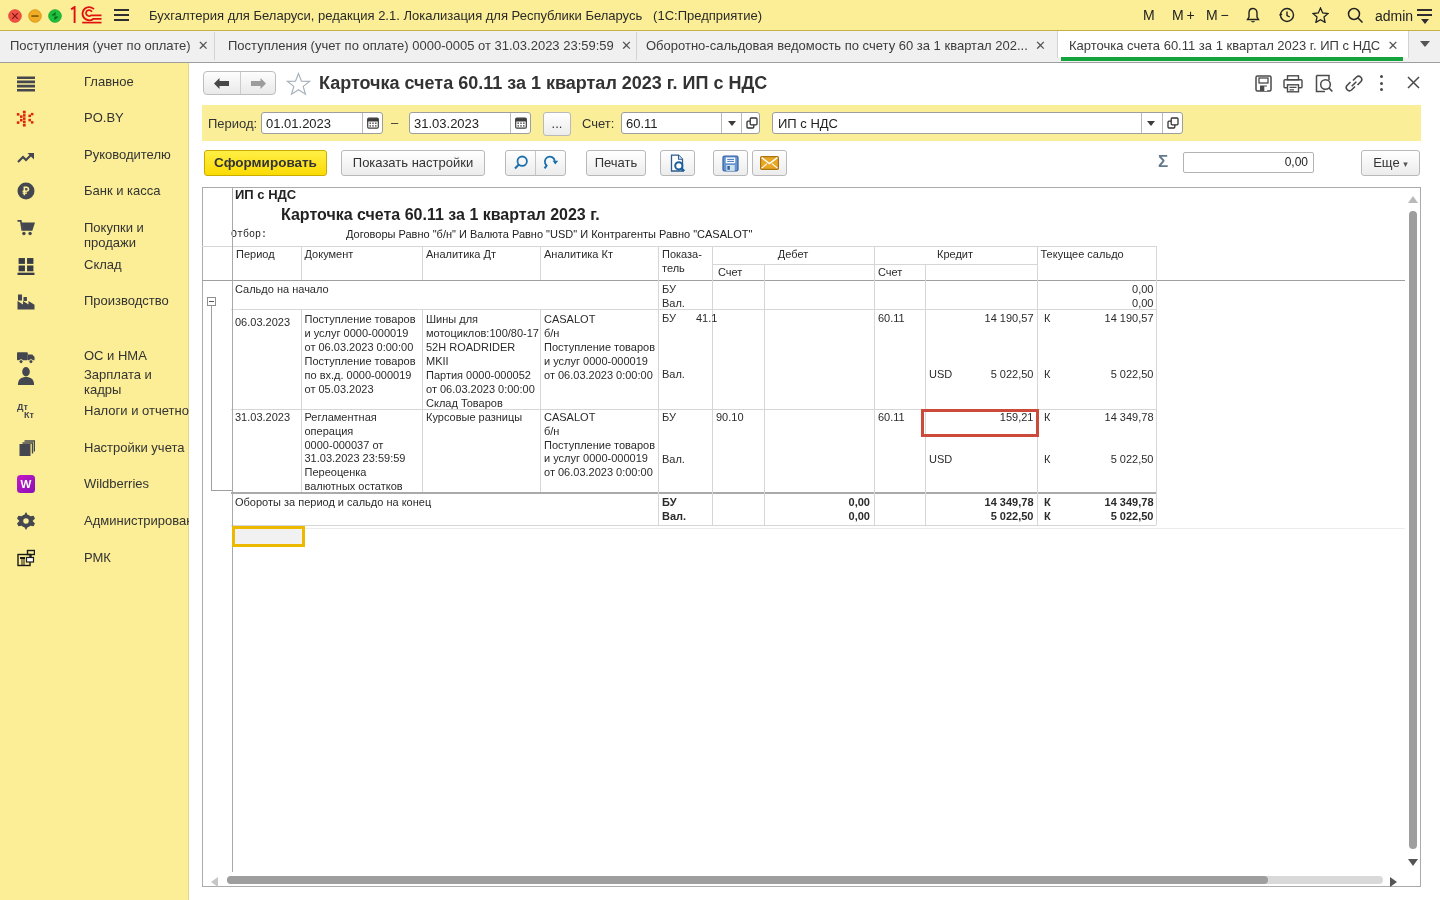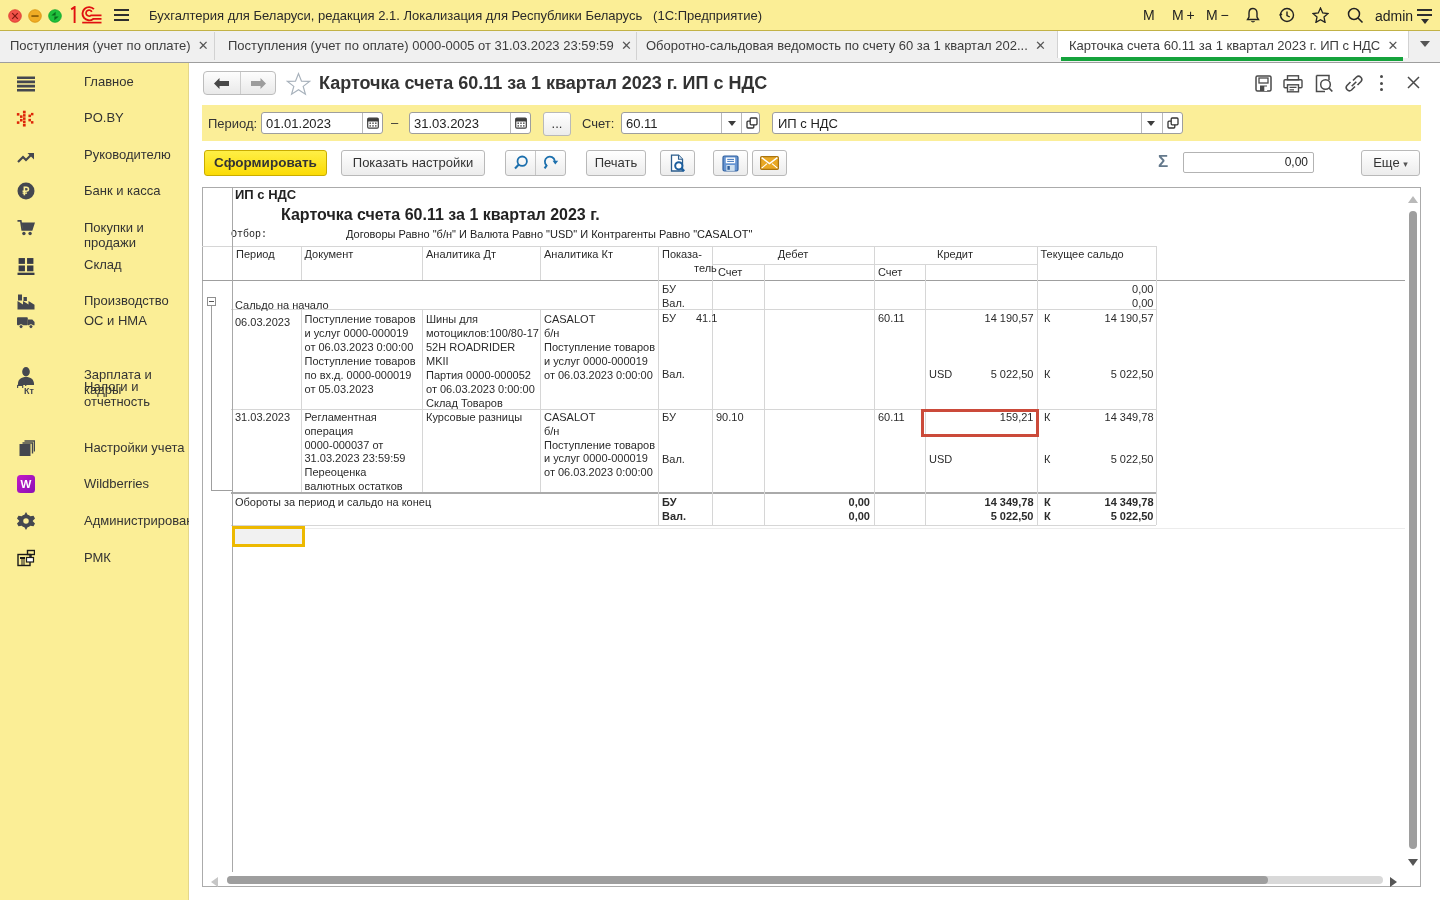--- a/index.html
+++ b/index.html
@@ -153,37 +153,37 @@
       <div class="sblabel">Склад</div>
     </div>
 <div class="sbitem" style="top:292px;">
       <svg class="sbicon" style="top:1px;" width="18" height="15" viewBox="0 0 18 15">
         <path d="M0.5 15 V6.5 L6 10 V6.5 L11.5 10 V6.5 L17.5 10.2 V15 Z" fill="#44474f"></path>
         <rect x="1" y="0" width="4" height="6" fill="#44474f"></rect>
         <rect x="6.5" y="2.5" width="3.4" height="4" fill="#44474f"></rect>
       </svg>
       <div class="sblabel">Производство</div>
     </div>
-<div class="sbitem" style="top:312px;text-align:right;">
+<div class="sbitem" style="top:347px;text-align:right;">
       <svg class="sbicon" style="top:2px;" width="20" height="13" viewBox="0 0 20 13">
         <rect x="0" y="0" width="12" height="9" rx="1" fill="#44474f"></rect>
         <path d="M12 2.5 H17 L19.5 5.5 V9 H12 Z" fill="#44474f"></path>
         <circle cx="4.5" cy="10.5" r="2.2" fill="#44474f" stroke="#fbee96" stroke-width="1"></circle>
         <circle cx="15.5" cy="10.5" r="2.2" fill="#44474f" stroke="#fbee96" stroke-width="1"></circle>
       </svg>
       <div class="sblabel">ОС и НМА</div>
     </div>
 <div class="sbitem" style="top:365.5px;">
       <svg class="sbicon" style="top:1px;" width="16" height="16" viewBox="0 0 16 16">
         <ellipse cx="8" cy="4.2" rx="3.4" ry="4.2" fill="#44474f"></ellipse>
         <path d="M0.8 16 C0.8 10.5 4 8.8 8 8.8 C12 8.8 15.2 10.5 15.2 16 Z" fill="#44474f"></path>
       </svg>
       <div class="sblabel">Зарплата и кадры</div>
     </div>
-<div class="sbitem" style="top:378px;">
+<div class="sbitem" style="top:402px;padding-left:48px;">
       <div class="sbicon" style="top:0px;width:24px;">
         <div style="position:absolute;left:0;top:0;font-size:9px;font-weight:bold;color:#44474f;">Дт</div>
         <div style="position:absolute;left:7px;top:8px;font-size:9px;font-weight:bold;color:#44474f;">Кт</div>
       </div>
       <div class="sblabel">Налоги и отчетность</div>
     </div>
 <div class="sbitem" style="top:438.5px;">
       <svg class="sbicon" style="top:0px;" width="18" height="17" viewBox="0 0 18 17">
         <path d="M5.5 3.5 H15.5 V14 M7.5 1.5 H17.5 V12" fill="none" stroke="#44474f" stroke-width="1.4"></path>
         <rect x="2.5" y="4.5" width="11" height="12" fill="#44474f"></rect>
@@ -402,33 +402,33 @@
 <div class="vline" style="left:874px;top:245.5px;height:279px;"></div>
 <div class="vline" style="left:925px;top:263.5px;height:261px;"></div>
 <div class="vline" style="left:1036.5px;top:245.5px;height:279px;"></div>
 <div class="vline" style="left:1155.5px;top:245.5px;height:279px;"></div>
 
 <div class="t11" style="left:236px;top:248px;">Период</div>
 <div class="t11" style="left:304.5px;top:248px;">Документ</div>
 <div class="t11" style="left:426px;top:248px;">Аналитика Дт</div>
 <div class="t11" style="left:544px;top:248px;">Аналитика Кт</div>
 <div class="t11" style="left:662px;top:248px;">Показа-</div>
-<div class="t11" style="left:694px;top:262px;">тель</div>
+<div class="t11" style="left:662px;top:262px;">тель</div>
 <div class="t11" style="left:712px;top:248px;width:162px;text-align:center;">Дебет</div>
 <div class="t11" style="left:874px;top:248px;width:162px;text-align:center;">Кредит</div>
 <div class="t11" style="left:1040.5px;top:248px;">Текущее сальдо</div>
 <div class="t11" style="left:718px;top:265.5px;">Счет</div>
 <div class="t11" style="left:878px;top:265.5px;">Счет</div>
 
 <div class="abs" style="left:207px;top:296.5px;width:9px;height:9px;border:1px solid #8f8f8f;background:#fff;box-sizing:border-box;"></div>
 <div class="abs" style="left:209px;top:300.5px;width:5px;height:1px;background:#555;"></div>
 <div class="abs" style="left:211px;top:305.5px;width:1px;height:184px;background:#9f9f9f;"></div>
 <div class="abs" style="left:211px;top:489.5px;width:21px;height:1px;background:#9f9f9f;"></div>
 
-<div class="t11" style="left:235px;top:282.5px;margin-top:16px;">Сальдо на начало</div>
+<div class="t11" style="left:235px;top:282.5px;">Сальдо на начало</div>
 <div class="t11" style="left:662px;top:282.5px;">БУ</div>
 <div class="t11" style="left:662px;top:296.5px;">Вал.</div>
 <div class="r11" style="left:1053.5px;top:282.5px;width:100px;">0,00</div>
 <div class="r11" style="left:1053.5px;top:296.5px;width:100px;">0,00</div>
 
 <div class="t11" style="left:235px;top:316px;">06.03.2023</div>
 <div class="t11" style="left:304.5px;top:311.5px;line-height:14.1px;">Поступление товаров<br>и услуг 0000-000019<br>от 06.03.2023 0:00:00<br>Поступление товаров<br>по вх.д. 0000-000019<br>от 05.03.2023</div>
 <div class="t11" style="left:426px;top:311.5px;line-height:14.1px;">Шины для<br>мотоциклов:100/80-17<br>52H ROADRIDER<br>MKII<br>Партия 0000-000052<br>от 06.03.2023 0:00:00<br>Склад Товаров</div>
 <div class="t11" style="left:544px;top:311.5px;line-height:14.1px;">CASALOT<br>б/н<br>Поступление товаров<br>и услуг 0000-000019<br>от 06.03.2023 0:00:00</div>
 <div class="t11" style="left:662px;top:311.5px;">БУ</div>

